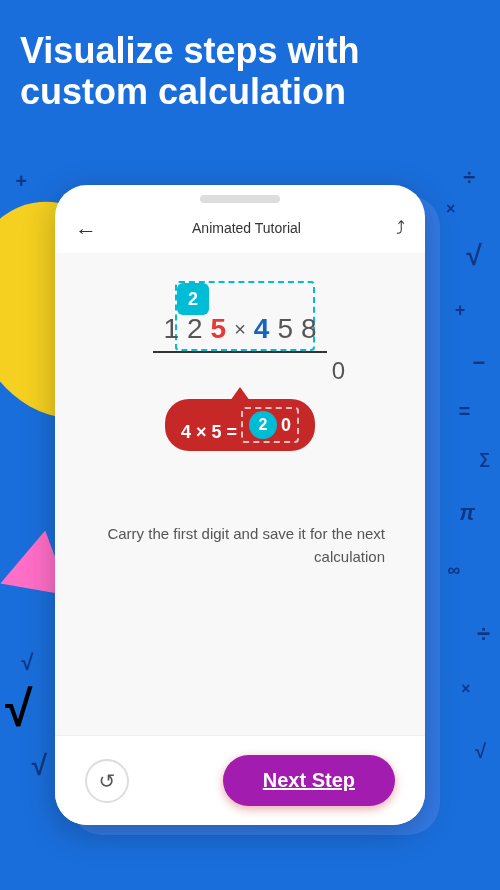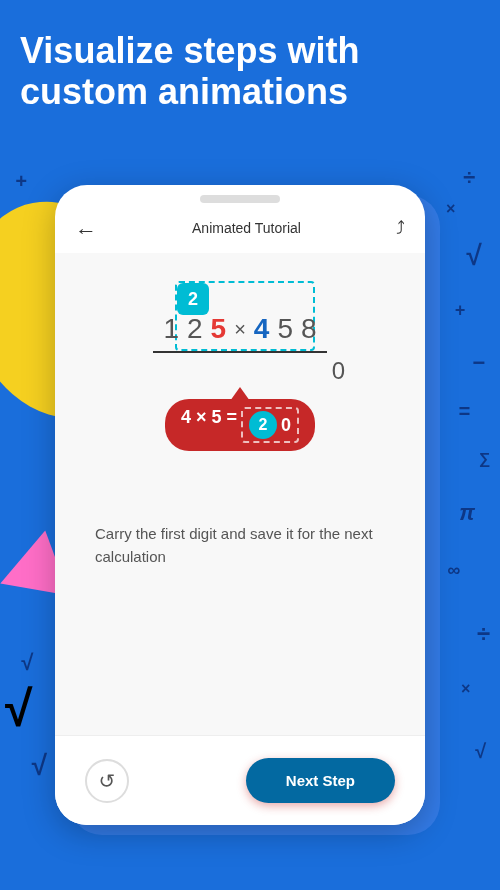--- a/index.html
+++ b/index.html
@@ -209,21 +209,21 @@
       align-self: flex-end;
       margin-right: 60px;
     }
 
     
     .equation-badge {
       background: #c62828;
       border-radius: 24px;
       padding: 8px 16px;
       display: flex;
-      align-items: flex-start;
+      align-items: flex-end;
       gap: 4px;
       color: white;
       font-size: 18px;
       font-weight: bold;
       margin-top: 14px;
       position: relative;
     }
 
     
     .equation-badge::after {
@@ -256,21 +256,21 @@
       padding: 2px 6px;
       display: flex;
       align-items: center;
       gap: 4px;
     }
 
     
     .description {
       font-size: 15px;
       color: #555;
-      text-align: left;
+      text-align: right;
       margin-top: 50px;
       line-height: 1.5;
       padding: 0 20px;
     }
 
     
     .pagination-dots {
       display: flex;
       align-items: center;
       gap: 8px;
@@ -312,29 +312,30 @@
       display: flex;
       align-items: center;
       justify-content: center;
       font-size: 20px;
       color: #555;
       cursor: pointer;
       background: white;
     }
 
     .next-step-btn {
-      background: #0369a1;
+      background: #a21caf;
       color: white;
-      font-size: 15px;
+      font-size: 20px;
       font-weight: bold;
       padding: 14px 40px;
       border-radius: 28px;
       border: none;
       cursor: pointer;
       box-shadow: 0 3px 10px rgba(198,40,40,0.4);
+      text-decoration: underline;
     }
 
     
     .sym1 { top: 165px; right: 25px; font-size: 22px; }
     .sym2 { top: 200px; right: 45px; font-size: 16px; }
     .sym3 { top: 240px; right: 20px; font-size: 28px; }
     .sym4 { top: 300px; right: 35px; font-size: 18px; }
     .sym5 { top: 350px; right: 15px; font-size: 22px; }
     .sym6 { top: 400px; right: 30px; font-size: 20px; }
     .sym7 { top: 450px; right: 10px; font-size: 16px; }
@@ -396,21 +397,21 @@
   <span class="math-symbol sym16">√</span>
 
   <div class="yellow-blob"></div>
 
   <div class="pink-triangle"></div>
 
   <div class="sqrt-sym">√</div>
 
 </div>
 
-<div class="header-text">Visualize steps with custom animations</div>
+<div class="header-text">Visualize steps with custom calculation</div>
 
 <div class="phone-shadow"></div>
 
 <div class="phone">
 
   <div class="notch"></div>
 
   <div class="phone-topbar">
     <span class="back-arrow">←</span>
     <span class="topbar-title">Animated Tutorial</span>

